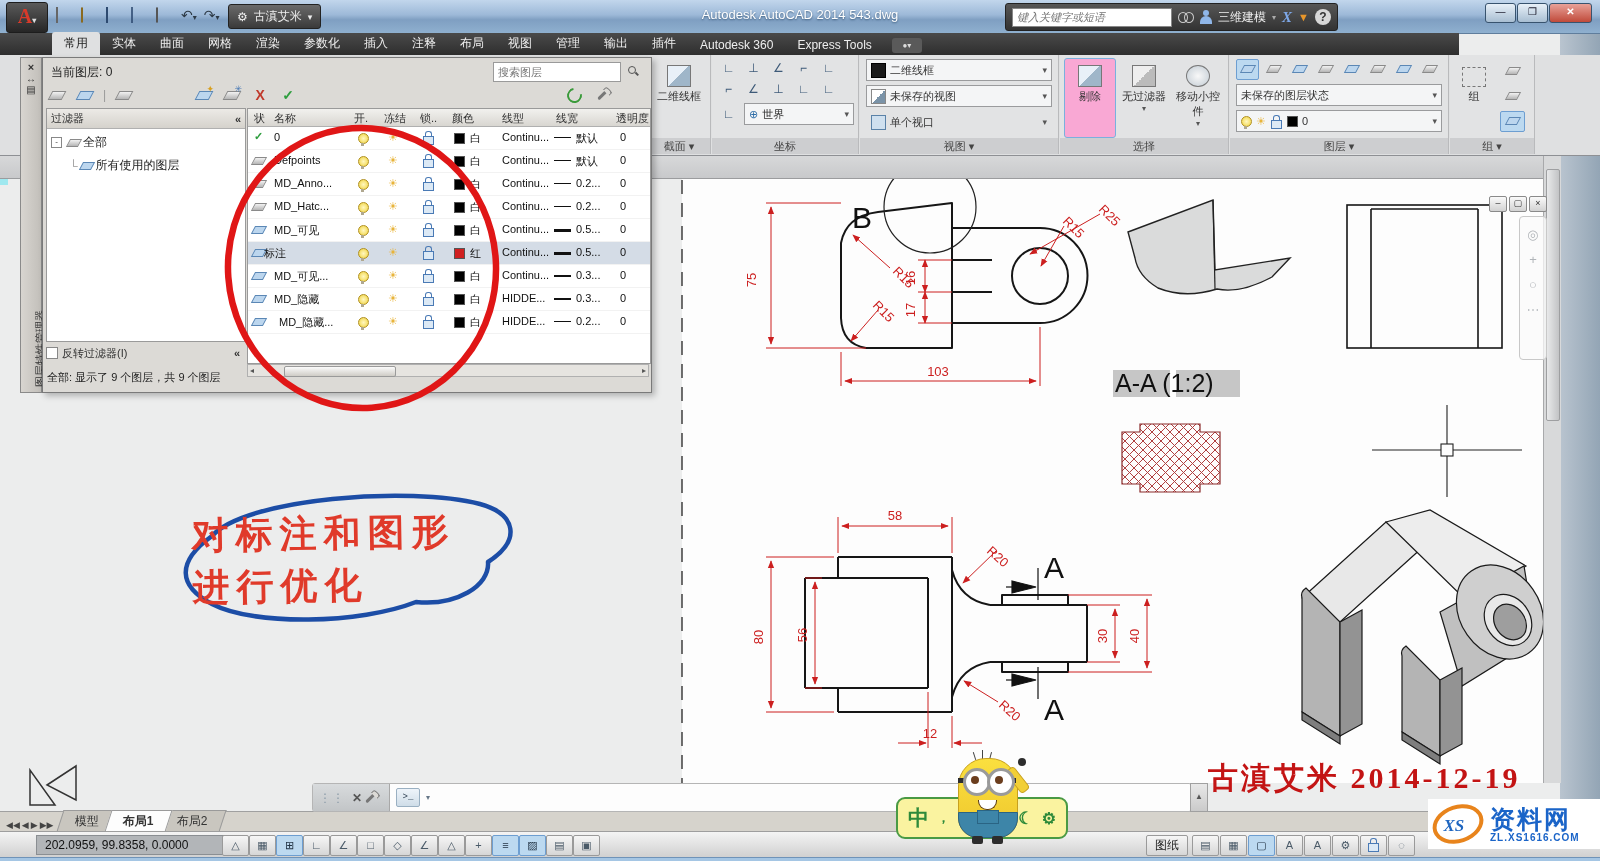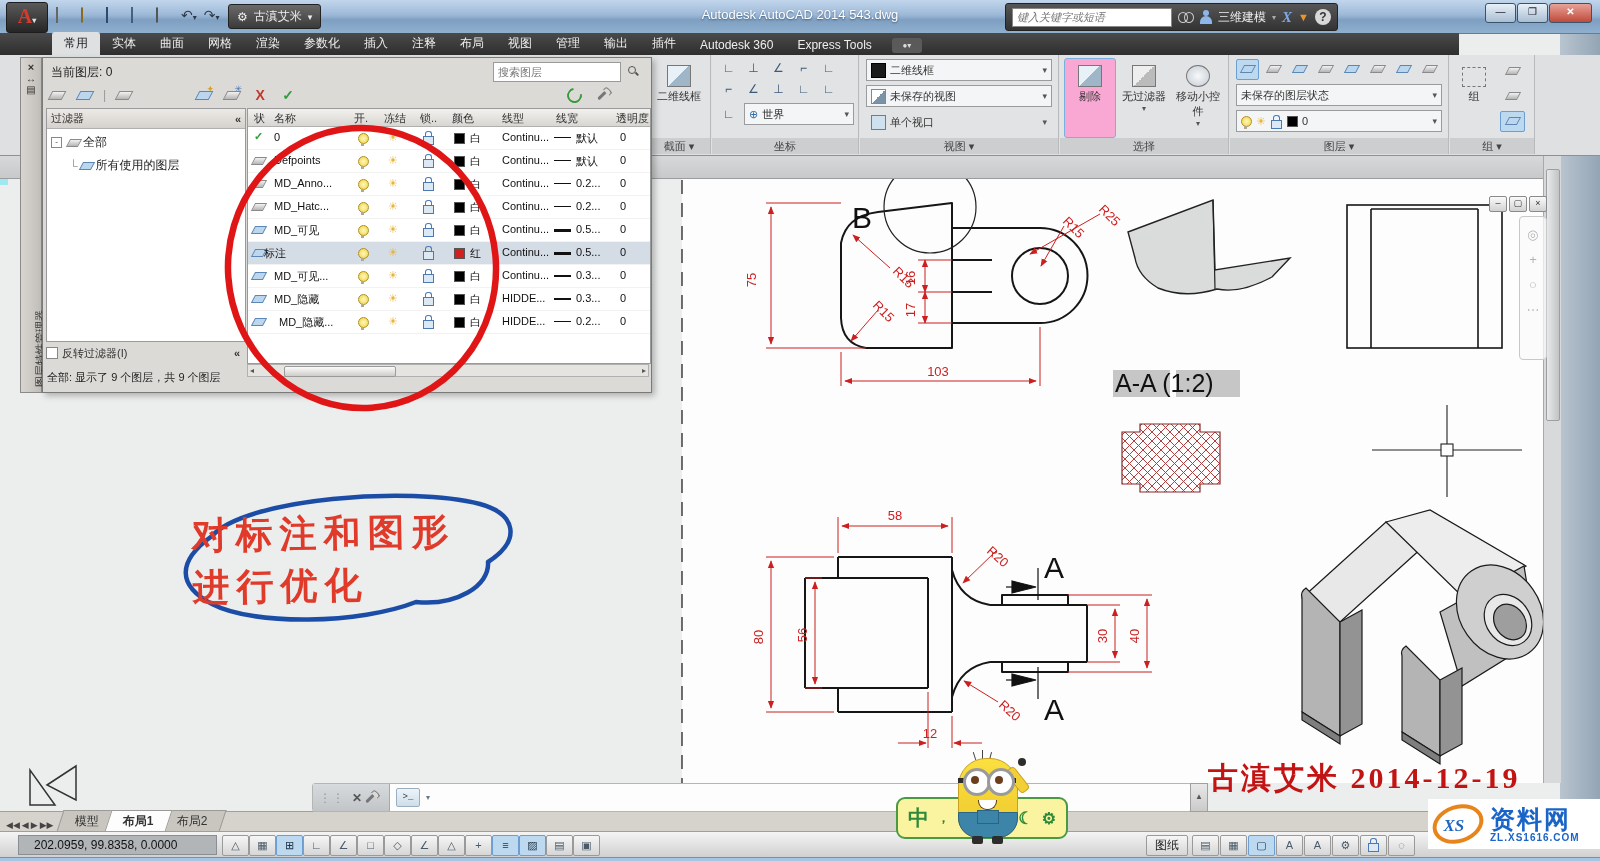--- a/index.html
+++ b/index.html
@@ -137,22 +137,22 @@
     border:1px solid #a0a0a0;font-size:8px;text-align:center;line-height:26px;color:#555;z-index:20}
   .tabrow{left:0;top:811px;width:1600px;height:20px;background:#d6d3cc;border-top:1px solid #a0a0a0;
     display:flex;align-items:flex-end;z-index:19}
   .tnav{display:flex;gap:2px;padding:0 6px 2px 6px;color:#444;font-size:9px}
   .ltab{padding:2px 14px;font-size:12px;color:#333;border:1px solid #9a9a9a;border-bottom:none;
     transform:skewX(-18deg);background:#c9c6bf;margin-right:-6px}
   .ltab>span{display:inline-block;transform:skewX(18deg)}
   .ltab.active{background:#fdfdfd;font-weight:bold;z-index:2;position:relative}
   .statusbar{left:0;top:831px;width:1600px;height:26px;background:linear-gradient(#f4f4f4,#cfcfcf);
     border-top:1px solid #9e9e9e;z-index:19}
-  .coords{position:absolute;left:18px;top:3px;width:182px;height:18px;background:#b2b5b8;
-    border:1px solid #8a8e92;color:#111;font-size:12px;line-height:18px;padding-left:15px}
+  .coords{position:absolute;left:36px;top:3px;width:182px;height:18px;background:#b2b5b8;
+    border:1px solid #8a8e92;color:#111;font-size:12px;line-height:18px;padding-left:8px}
   .sic{position:absolute;top:3px;width:25px;height:19px;background:linear-gradient(#f6f6f6,#d6d6d6);
     border:1px solid #9a9a9a;border-radius:2px;font-size:11px;color:#4a5a68;text-align:center;line-height:18px}
   .sic.on{background:#bcd9f0;border-color:#6d9ed1;color:#234}
   .bottomframe{left:0;top:857px;width:1600px;height:4px;background:#a5c6e4;border-top:1px solid #6f93b8;z-index:19}
   
   .noteline{font-weight:bold;color:#e03a2a;font-size:37px;letter-spacing:7px;white-space:nowrap;line-height:52px}
   .signature{left:1208px;top:758px;width:345px;font-family:"Liberation Serif",serif;font-weight:bold;
     font-size:30px;color:#c31414;letter-spacing:3px;z-index:25;white-space:nowrap}
   
   .ime{left:896px;top:797px;width:172px;height:42px;background:#faf3a0;border:2px solid #4a9a44;

